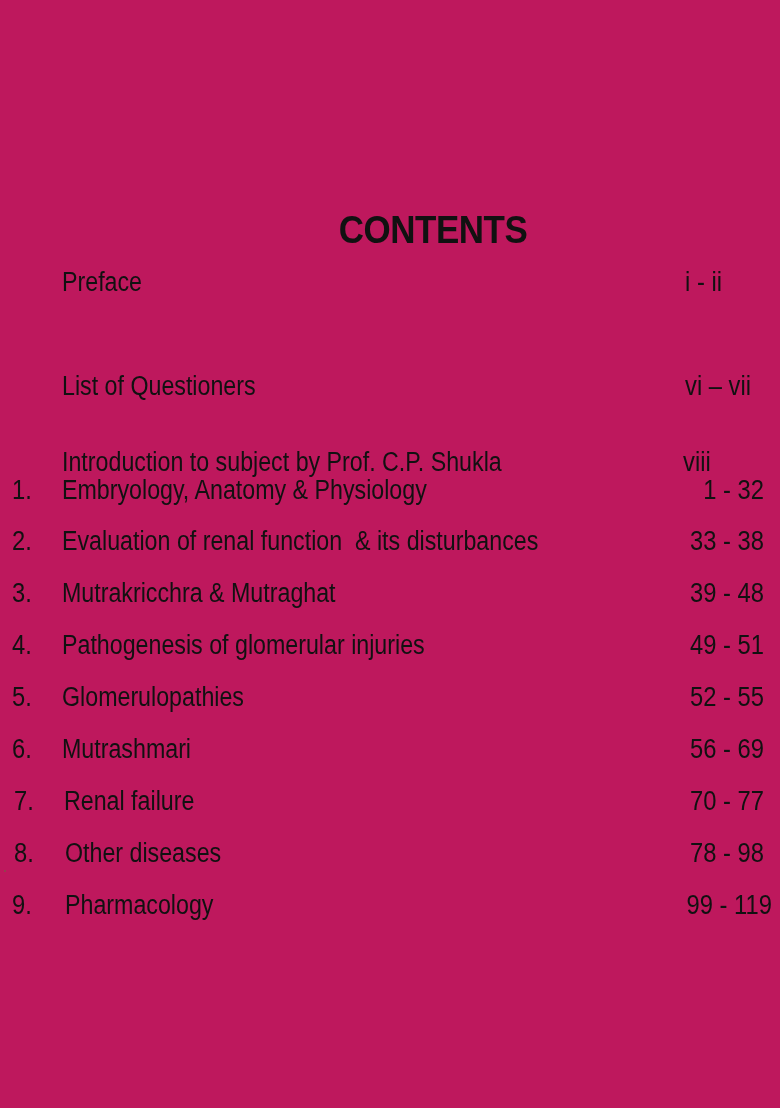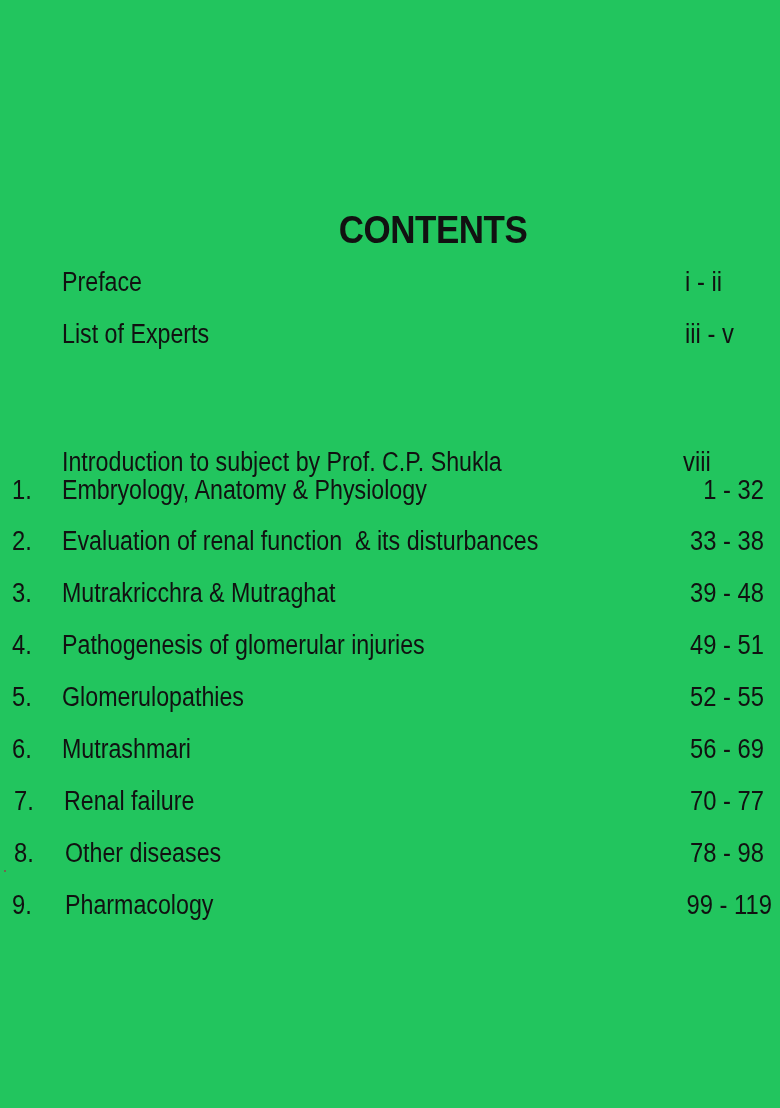--- a/index.html
+++ b/index.html
@@ -13,21 +13,21 @@
       position: relative;
       overflow: hidden;
       font-family: "Liberation Sans", sans-serif;
       color: #111111;
     }
     .page {
       position: absolute;
       left: 0; top: 0;
       width: 780px;
       height: 1108px;
-      background: #22c55e;
+      background: #be185d;
     }
     .title {
       position: absolute;
       left: 0;
       width: 866px;
       top: 181px;
       text-align: center;
       font-size: 38px;
       line-height: 48px;
       letter-spacing: -0.5px;
@@ -98,23 +98,23 @@
 <div class="page">
 
   <h1 class="title">CONTENTS</h1>
 
   <ul class="toc">
 
     <li class="row" style="top:264px">
       <span class="label">Preface</span>
       <span class="pages" style="left:685px">i - ii</span>
     </li>
-    <li class="row" style="top:316px">
-      <span class="label">List of Experts</span>
-      <span class="pages" style="left:685px">iii - v</span>
+    <li class="row" style="top:368px">
+      <span class="label">List of Questioners</span>
+      <span class="pages" style="left:685px">vi – vii</span>
     </li>
     <li class="row" style="top:444px">
       <span class="label">Introduction to subject by Prof. C.P. Shukla</span>
       <span class="pages" style="left:683px">viii</span>
     </li>
 
     <li class="row" style="top:472px">
       <span class="num">1.</span>
       <span class="label">Embryology, Anatomy &amp; Physiology</span>
       <span class="pages right">1 - 32</span>

